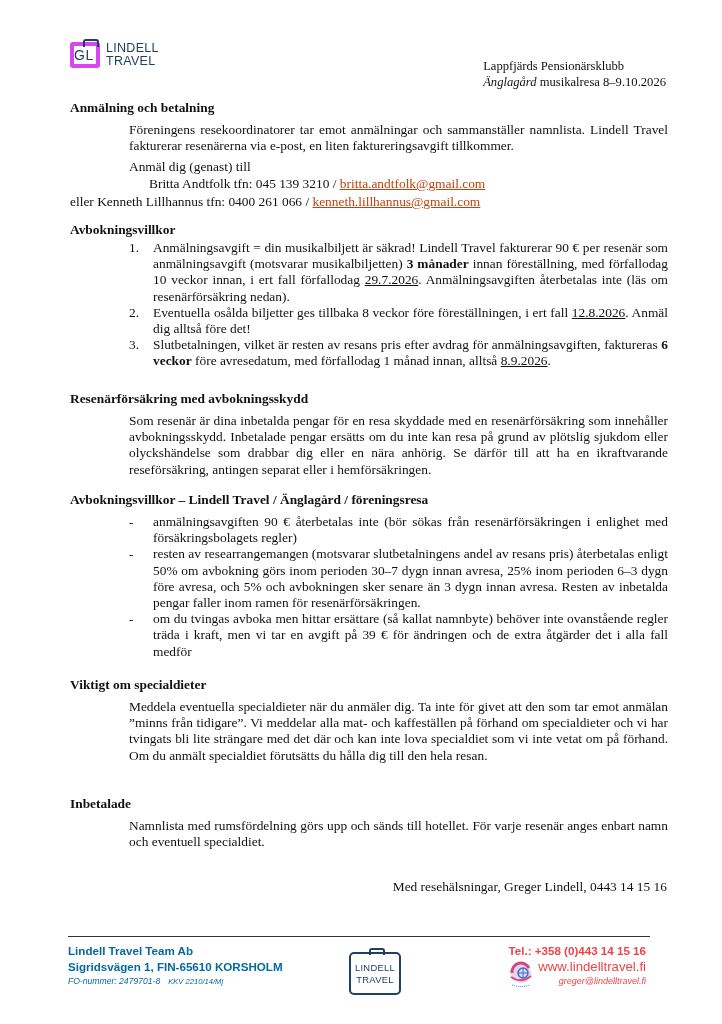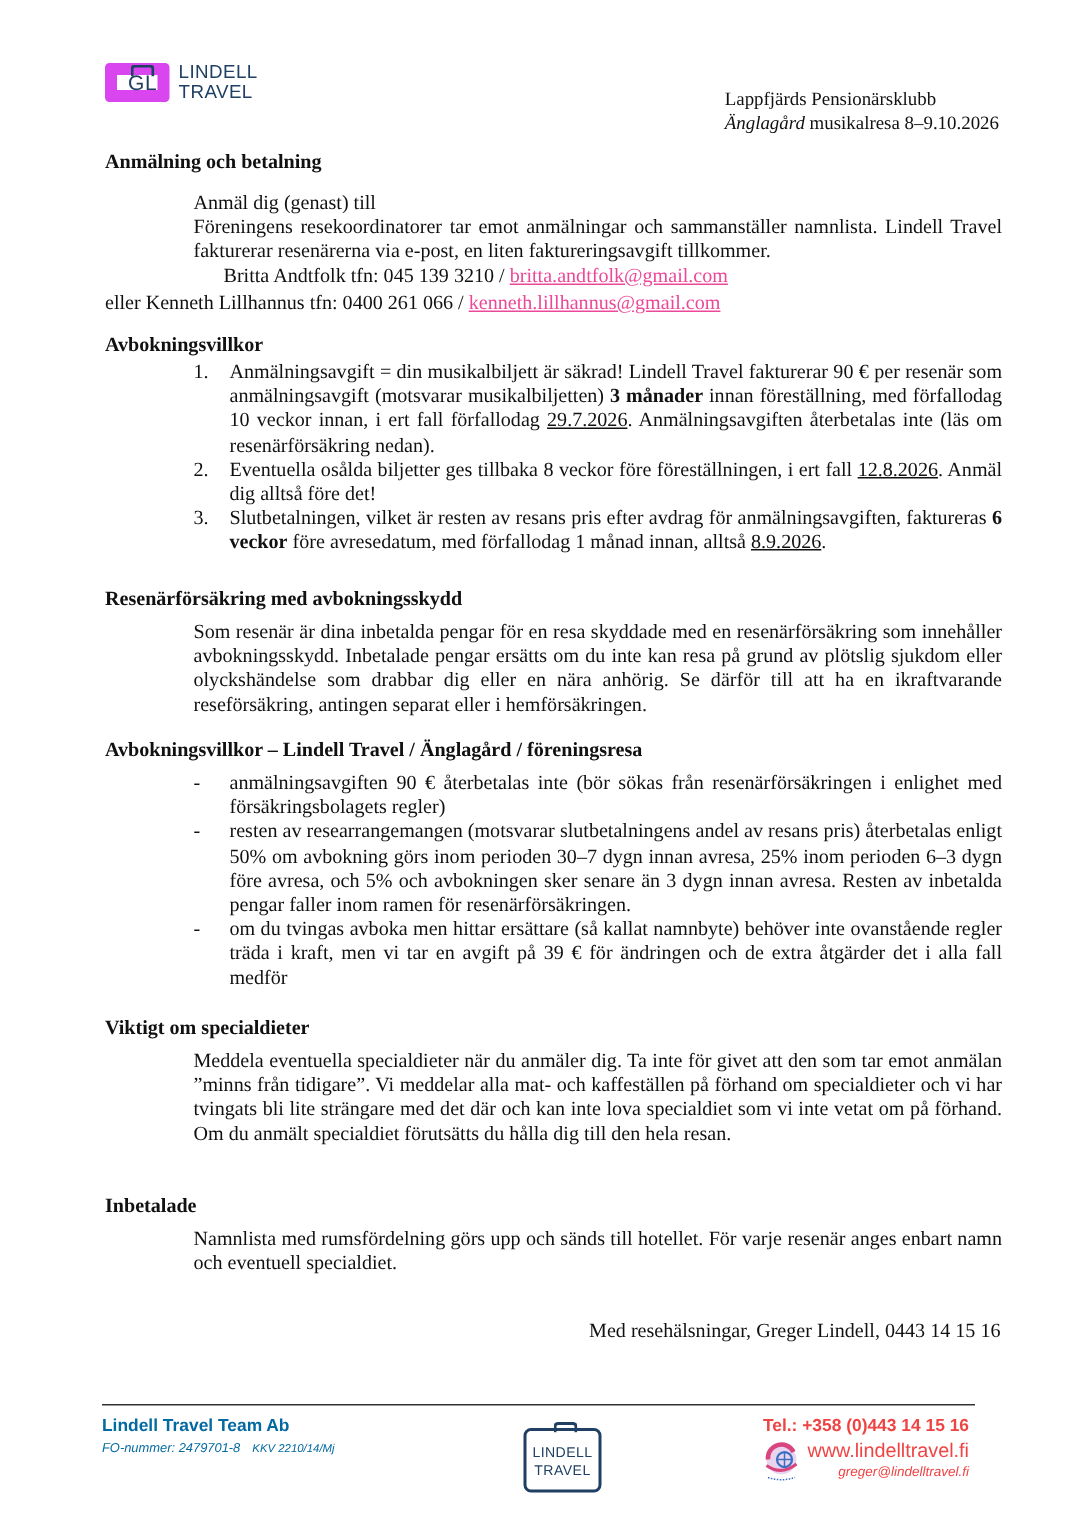--- a/index.html
+++ b/index.html
@@ -1,31 +1,31 @@
 <!DOCTYPE html>
 <html><head>
   <meta charset="utf-8">
   <style>
     * { box-sizing: border-box; margin: 0; padding: 0; }
     html, body { width: 722px; height: 1024px; background: #ffffff; overflow: hidden; }
     body { position: relative; font-family: "Liberation Serif", "DejaVu Serif", serif; color: #111; font-size: 13.4px; line-height: 16.2px; }
 
     .logo { position: absolute; left: 70px; top: 36px; display: flex; align-items: center; }
-    .logo-box { position: relative; width: 43px; height: 26px; border: 8px solid #d946ef; border-radius: 3px; margin-top: 6px; display: flex; align-items: center; justify-content: flex-end; }
+    .logo-box { position: relative; width: 30px; height: 26px; border: 4px solid #d946ef; border-radius: 3px; margin-top: 6px; display: flex; align-items: center; justify-content: flex-start; }
     .logo-box::before { content: ""; position: absolute; left: 9px; top: -7px; width: 12px; height: 6px; border: 2px solid #1f3f63; border-bottom: none; border-radius: 3px 3px 0 0; }
     .logo-box span { font-family: "Liberation Sans", "DejaVu Sans", sans-serif; font-size: 14px; color: #1f3f63; letter-spacing: 0.5px; }
     .logo-text { margin-left: 6px; margin-top: 5px; font-family: "Liberation Sans", "DejaVu Sans", sans-serif; font-size: 12.5px; line-height: 13px; color: #1f3f63; letter-spacing: 0.3px; }
 
     .header-right { position: absolute; right: 56px; top: 58px; text-align: left; font-size: 12.6px; line-height: 16px; }
     .header-right i { }
 
     .section-title { position: absolute; left: 70px; font-weight: bold; font-size: 13.4px; }
     .para { position: absolute; left: 129px; width: 539px; text-align: justify; }
     .para p { margin: 0; }
-    .link { color: #ec4899; text-decoration: underline; }
+    .link { color: #c2410c; text-decoration: underline; }
     .u { text-decoration: underline; }
 
     ol.numlist, ul.dashlist { position: absolute; left: 129px; width: 539px; list-style: none; }
     ol.numlist li, ul.dashlist li { position: relative; padding-left: 24px; text-align: justify; }
     ol.numlist li .num, ul.dashlist li .dash { position: absolute; left: 0; top: 0; }
 
     .signature { position: absolute; right: 55px; top: 879px; font-size: 13.4px; }
 
     .footer-line { position: absolute; left: 68px; top: 936px; width: 582px; height: 1px; background: #333; }
     .footer-left { position: absolute; left: 68px; top: 943px; font-family: "Liberation Sans", "DejaVu Sans", sans-serif; color: #0369a1; }
@@ -55,22 +55,22 @@
   </div>
 </div>
 
 <div class="header-right">
   <div>Lappfjärds Pensionärsklubb</div>
   <div><i>Änglagård</i><span> musikalresa 8–9.10.2026</span></div>
 </div>
 
 <div class="section-title" style="top:100px;">Anmälning och betalning</div>
 <div class="para" style="top:122px;">
+  <p>Föreningens resekoordinatorer tar emot anmälningar och sammanställer namnlista. Lindell Travel fakturerar resenärerna via e-post, en liten faktureringsavgift tillkommer.</p>
   <p style="margin-top:5px;">Anmäl dig (genast) till</p>
-  <p>Föreningens resekoordinatorer tar emot anmälningar och sammanställer namnlista. Lindell Travel fakturerar resenärerna via e-post, en liten faktureringsavgift tillkommer.</p>
   <p style="padding-left:20px;"><span>Britta Andtfolk tfn: 045 139 3210 / </span><span class="link">britta.andtfolk@gmail.com</span></p>
 </div>
 <div class="para" style="top:194px; left:70px; width:600px;"><span>eller Kenneth Lillhannus tfn: 0400 261 066 / </span><span class="link">kenneth.lillhannus@gmail.com</span></div>
 
 <div class="section-title" style="top:222px;">Avbokningsvillkor</div>
 <ol class="numlist" style="top:240px;">
   <li>
     <span class="num">1.</span>
     <span>Anmälningsavgift = din musikalbiljett är säkrad! Lindell Travel fakturerar 90 € per resenär som anmälningsavgift (motsvarar musikalbiljetten) </span><b>3 månader</b><span> innan föreställning, med förfallodag 10 veckor innan, i ert fall förfallodag </span><span class="u">29.7.2026</span><span>. Anmälningsavgiften återbetalas inte (läs om resenärförsäkring nedan).</span>
   </li>
@@ -98,20 +98,21 @@
 <div class="para" style="top:699px;">Meddela eventuella specialdieter när du anmäler dig. Ta inte för givet att den som tar emot anmälan ”minns från tidigare”. Vi meddelar alla mat- och kaffeställen på förhand om specialdieter och vi har tvingats bli lite strängare med det där och kan inte lova specialdiet som vi inte vetat om på förhand. Om du anmält specialdiet förutsätts du hålla dig till den hela resan.</div>
 
 <div class="section-title" style="top:796px;">Inbetalade</div>
 <div class="para" style="top:818px;">Namnlista med rumsfördelning görs upp och sänds till hotellet. För varje resenär anges enbart namn och eventuell specialdiet.</div>
 
 <div class="signature">Med resehälsningar, Greger Lindell, 0443 14 15 16</div>
 
 <div class="footer-line"></div>
 <div class="footer-left">
   <div class="l1">Lindell Travel Team Ab</div>
+  <div class="l2">Sigridsvägen 1, FIN-65610 KORSHOLM</div>
   <div class="l3"><span>FO-nummer: 2479701-8</span><span class="kkv">KKV 2210/14/Mj</span></div>
 </div>
 
 <div class="footer-logo">
   <div>LINDELL</div>
   <div>TRAVEL</div>
 </div>
 
 <svg class="globe" viewBox="0 0 28 28">
   <circle cx="14" cy="13" r="10" fill="#e9d4ee"></circle>

